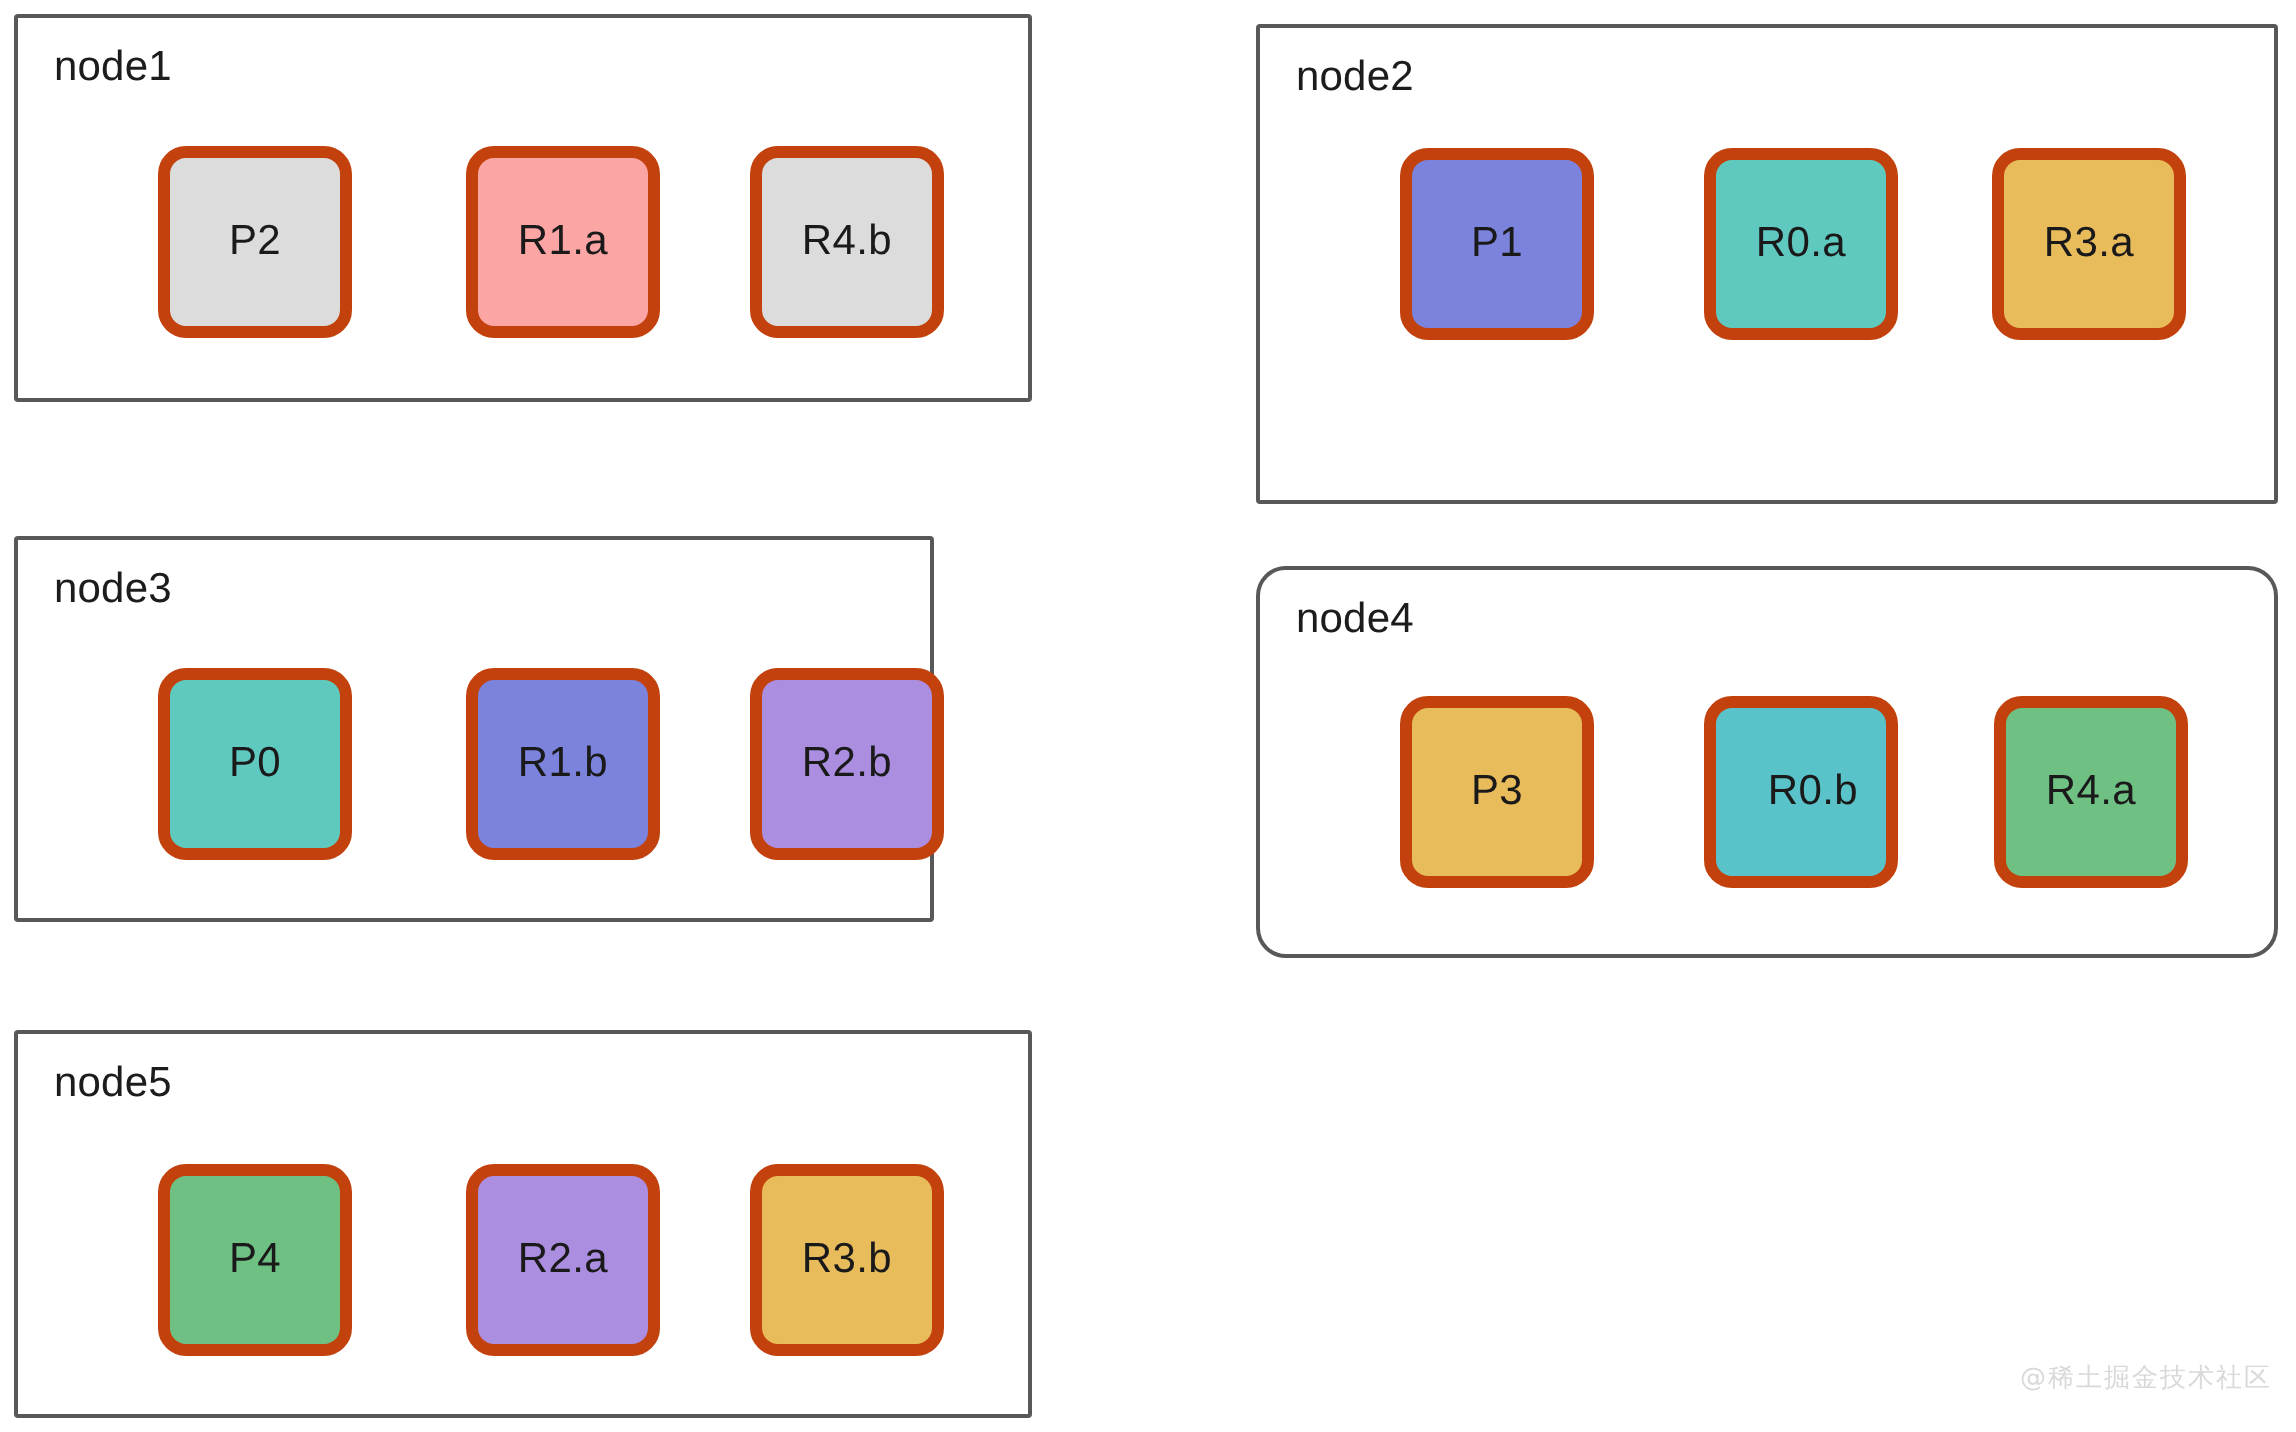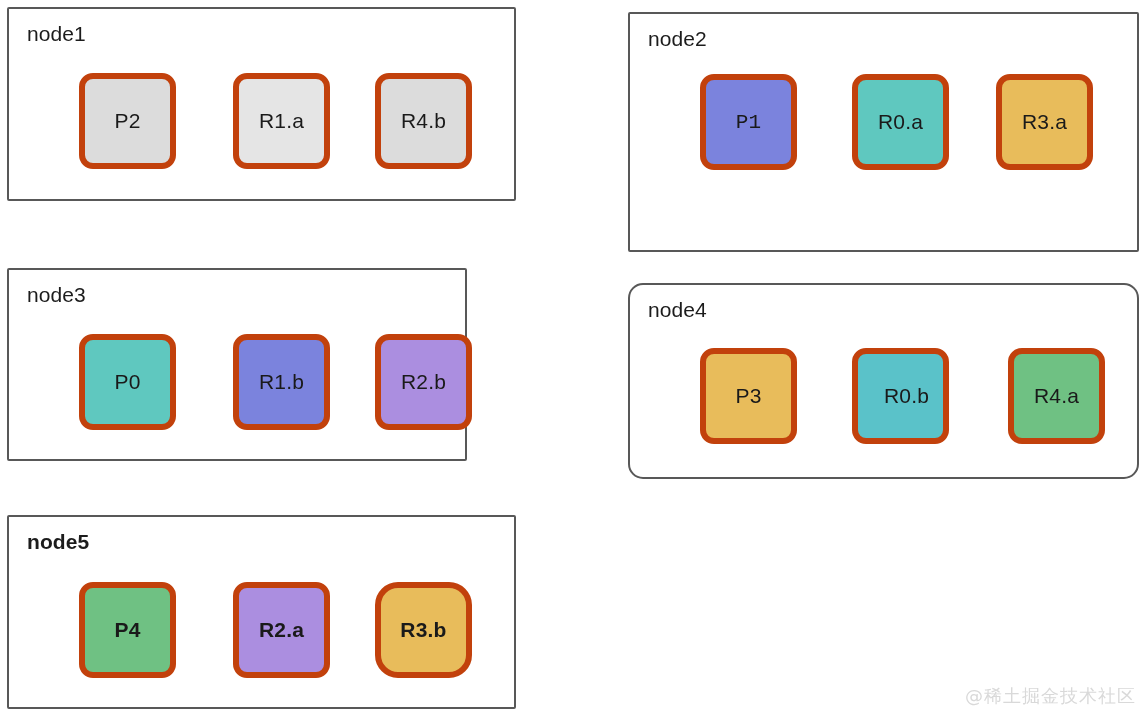--- a/index.html
+++ b/index.html
@@ -54,69 +54,69 @@
     align-items: center;
     justify-content: center;
     font-size: 21px;
     color: #1a1a1a;
     letter-spacing: 0.2px;
     user-select: none;
   }
   .watermark {
     position: absolute;
     right: 12px;
-    bottom: 8px;
-    font-size: 18px;
+    bottom: 18px;
+    font-size: 13px;
     color: #d9d9d9;
     letter-spacing: 1px;
     white-space: nowrap;
     font-family: "DejaVu Sans", "Liberation Sans", sans-serif;
     margin-top: 28px;
   }
 </style>
 </head>
 <body>
 
 <div id="canvas">
   <div id="nodes-layer">
       <div class="node-box" style="left: 7px; top: 7px; width: 509px; height: 194px; border-color: rgb(88, 88, 88);">
         <div class="node-label">node1</div>
         <div class="chip-row">
           <div class="chip" style="left: 70px; top: 64px; background: rgb(220, 220, 220);">P2</div>
-          <div class="chip" style="left: 224px; top: 64px; background: #e5e5e5;">R1.a</div>
+          <div class="chip" style="left: 224px; top: 64px; background: #fca5a5;">R1.a</div>
           <div class="chip" style="left: 366px; top: 64px; background: rgb(220, 220, 220);">R4.b</div>
         </div>
       </div>
       <div class="node-box" style="left: 628px; top: 12px; width: 511px; height: 240px; border-color: rgb(88, 88, 88);">
         <div class="node-label">node2</div>
         <div class="chip-row">
-          <div class="chip" style="left: 70px; top: 60px; background: rgb(123, 131, 221); font-family: Liberation Mono, monospace;">P1</div>
+          <div class="chip" style="left: 70px; top: 60px; background: rgb(123, 131, 221);">P1</div>
           <div class="chip" style="left: 222px; top: 60px; background: rgb(95, 200, 191);">R0.a</div>
           <div class="chip" style="left: 366px; top: 60px; background: rgb(232, 188, 91);">R3.a</div>
         </div>
       </div>
       <div class="node-box" style="left: 7px; top: 268px; width: 460px; height: 193px; border-color: rgb(88, 88, 88);">
         <div class="node-label">node3</div>
         <div class="chip-row">
           <div class="chip" style="left: 70px; top: 64px; background: rgb(95, 200, 191);">P0</div>
           <div class="chip" style="left: 224px; top: 64px; background: rgb(123, 131, 221);">R1.b</div>
           <div class="chip" style="left: 366px; top: 64px; background: rgb(171, 142, 224);">R2.b</div>
         </div>
       </div>
       <div class="node-box" style="left: 628px; top: 283px; width: 511px; height: 196px; border-color: rgb(88, 88, 88); border-radius: 15px;">
         <div class="node-label">node4</div>
         <div class="chip-row">
           <div class="chip" style="left: 70px; top: 63px; background: rgb(232, 188, 91);">P3</div>
           <div class="chip" style="left: 222px; top: 63px; background: rgb(90, 194, 201); padding-left: 12px;">R0.b</div>
-          <div class="chip" style="left: 378px; top: 63px; background: rgb(111, 193, 131);">R4.a</div>
+          <div class="chip" style="left: 367px; top: 63px; background: rgb(111, 193, 131);">R4.a</div>
         </div>
       </div>
-      <div class="node-box" style="left: 7px; top: 515px; width: 509px; height: 194px; border-color: rgb(88, 88, 88); font-weight: bold;">
+      <div class="node-box" style="left: 7px; top: 515px; width: 509px; height: 194px; border-color: rgb(88, 88, 88);">
         <div class="node-label">node5</div>
         <div class="chip-row">
           <div class="chip" style="left: 70px; top: 65px; background: rgb(111, 193, 131);">P4</div>
           <div class="chip" style="left: 224px; top: 65px; background: rgb(171, 142, 224);">R2.a</div>
-          <div class="chip" style="left: 366px; top: 65px; background: rgb(232, 188, 91); border-radius: 23px;">R3.b</div>
+          <div class="chip" style="left: 366px; top: 65px; background: rgb(232, 188, 91);">R3.b</div>
         </div>
       </div>
     </div>
   <div class="watermark">@稀土掘金技术社区</div>
 </div>
 
 </body></html>

